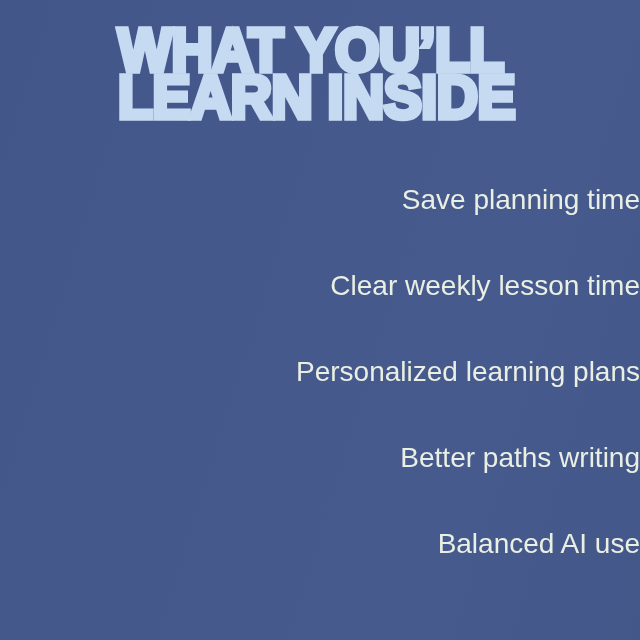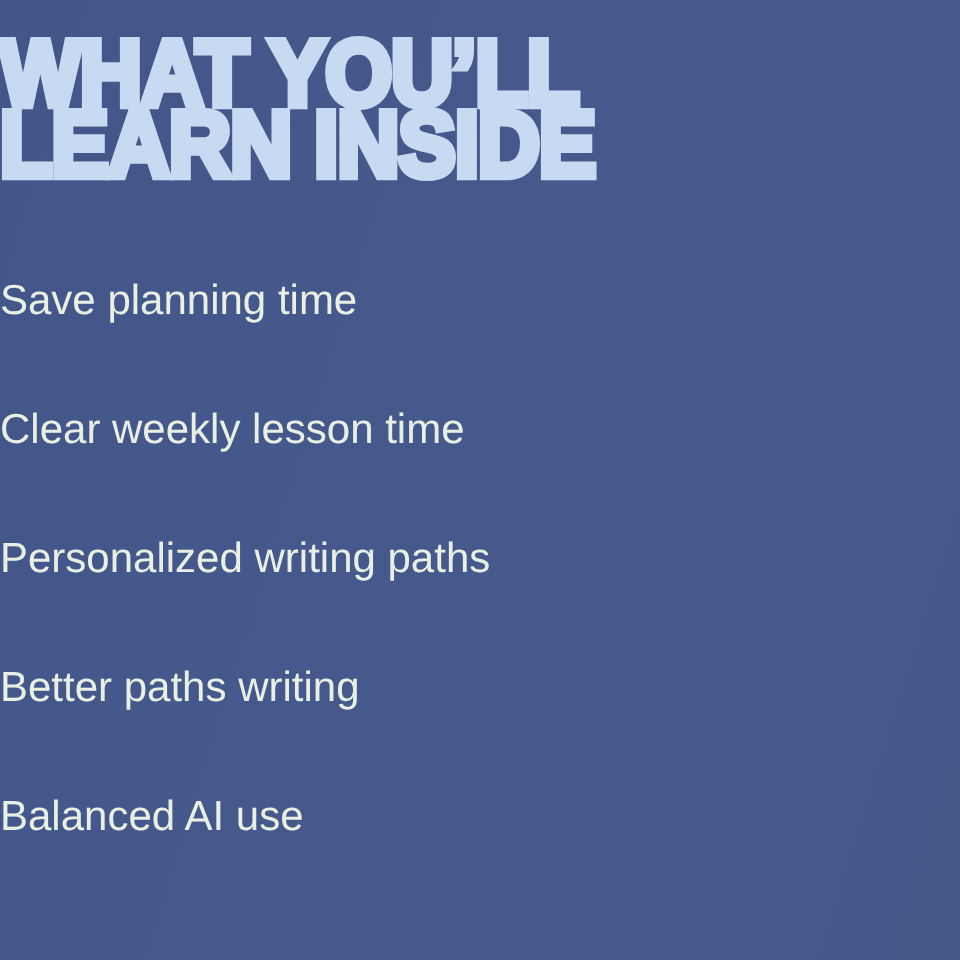--- a/index.html
+++ b/index.html
@@ -21,20 +21,21 @@
     background: linear-gradient(107deg, #43568a 0%, #46598d 48%, #475a8e 72%, #445789 100%);
     overflow: hidden;
   }
 
   
   .headline {
     position: absolute;
     left: 0;
     top: 26px;
     width: 580px;
+    padding-left: 118px;
     box-sizing: border-box;
     color: #c6daf2;
   }
 
   .headline-line {
     display: block;
     font-family: "Liberation Sans Narrow", "Liberation Sans", "DejaVu Sans", sans-serif;
     font-weight: 700;
     font-size: 62px;
     line-height: 47px;
@@ -64,21 +65,21 @@
     top: 183px;
     width: 640px;
     display: flex;
     flex-direction: column;
     align-items: center;
   }
 
   .benefit-item {
     display: block;
     width: 100%;
-    text-align: left;
+    text-align: right;
     font-family: "Liberation Sans", "DejaVu Sans", sans-serif;
     font-weight: 400;
     font-size: 28px;
     line-height: 34px;
     color: #e9efe3;
     white-space: nowrap;
     margin: 0 0 52px 0;
   }
 
   .benefit-item:last-child {
@@ -91,18 +92,18 @@
 <div id="poster">
 
   <div class="headline">
     <span class="headline-line line-1">WHAT YOU’LL</span>
     <span class="headline-line line-2">LEARN INSIDE</span>
   </div>
 
   <div class="benefits">
     <span class="benefit-item">Save planning time</span>
     <span class="benefit-item">Clear weekly lesson time</span>
-    <span class="benefit-item">Personalized writing paths</span>
+    <span class="benefit-item">Personalized learning plans</span>
     <span class="benefit-item">Better paths writing</span>
     <span class="benefit-item">Balanced AI use</span>
   </div>
 
 </div>
 
 </body></html>

